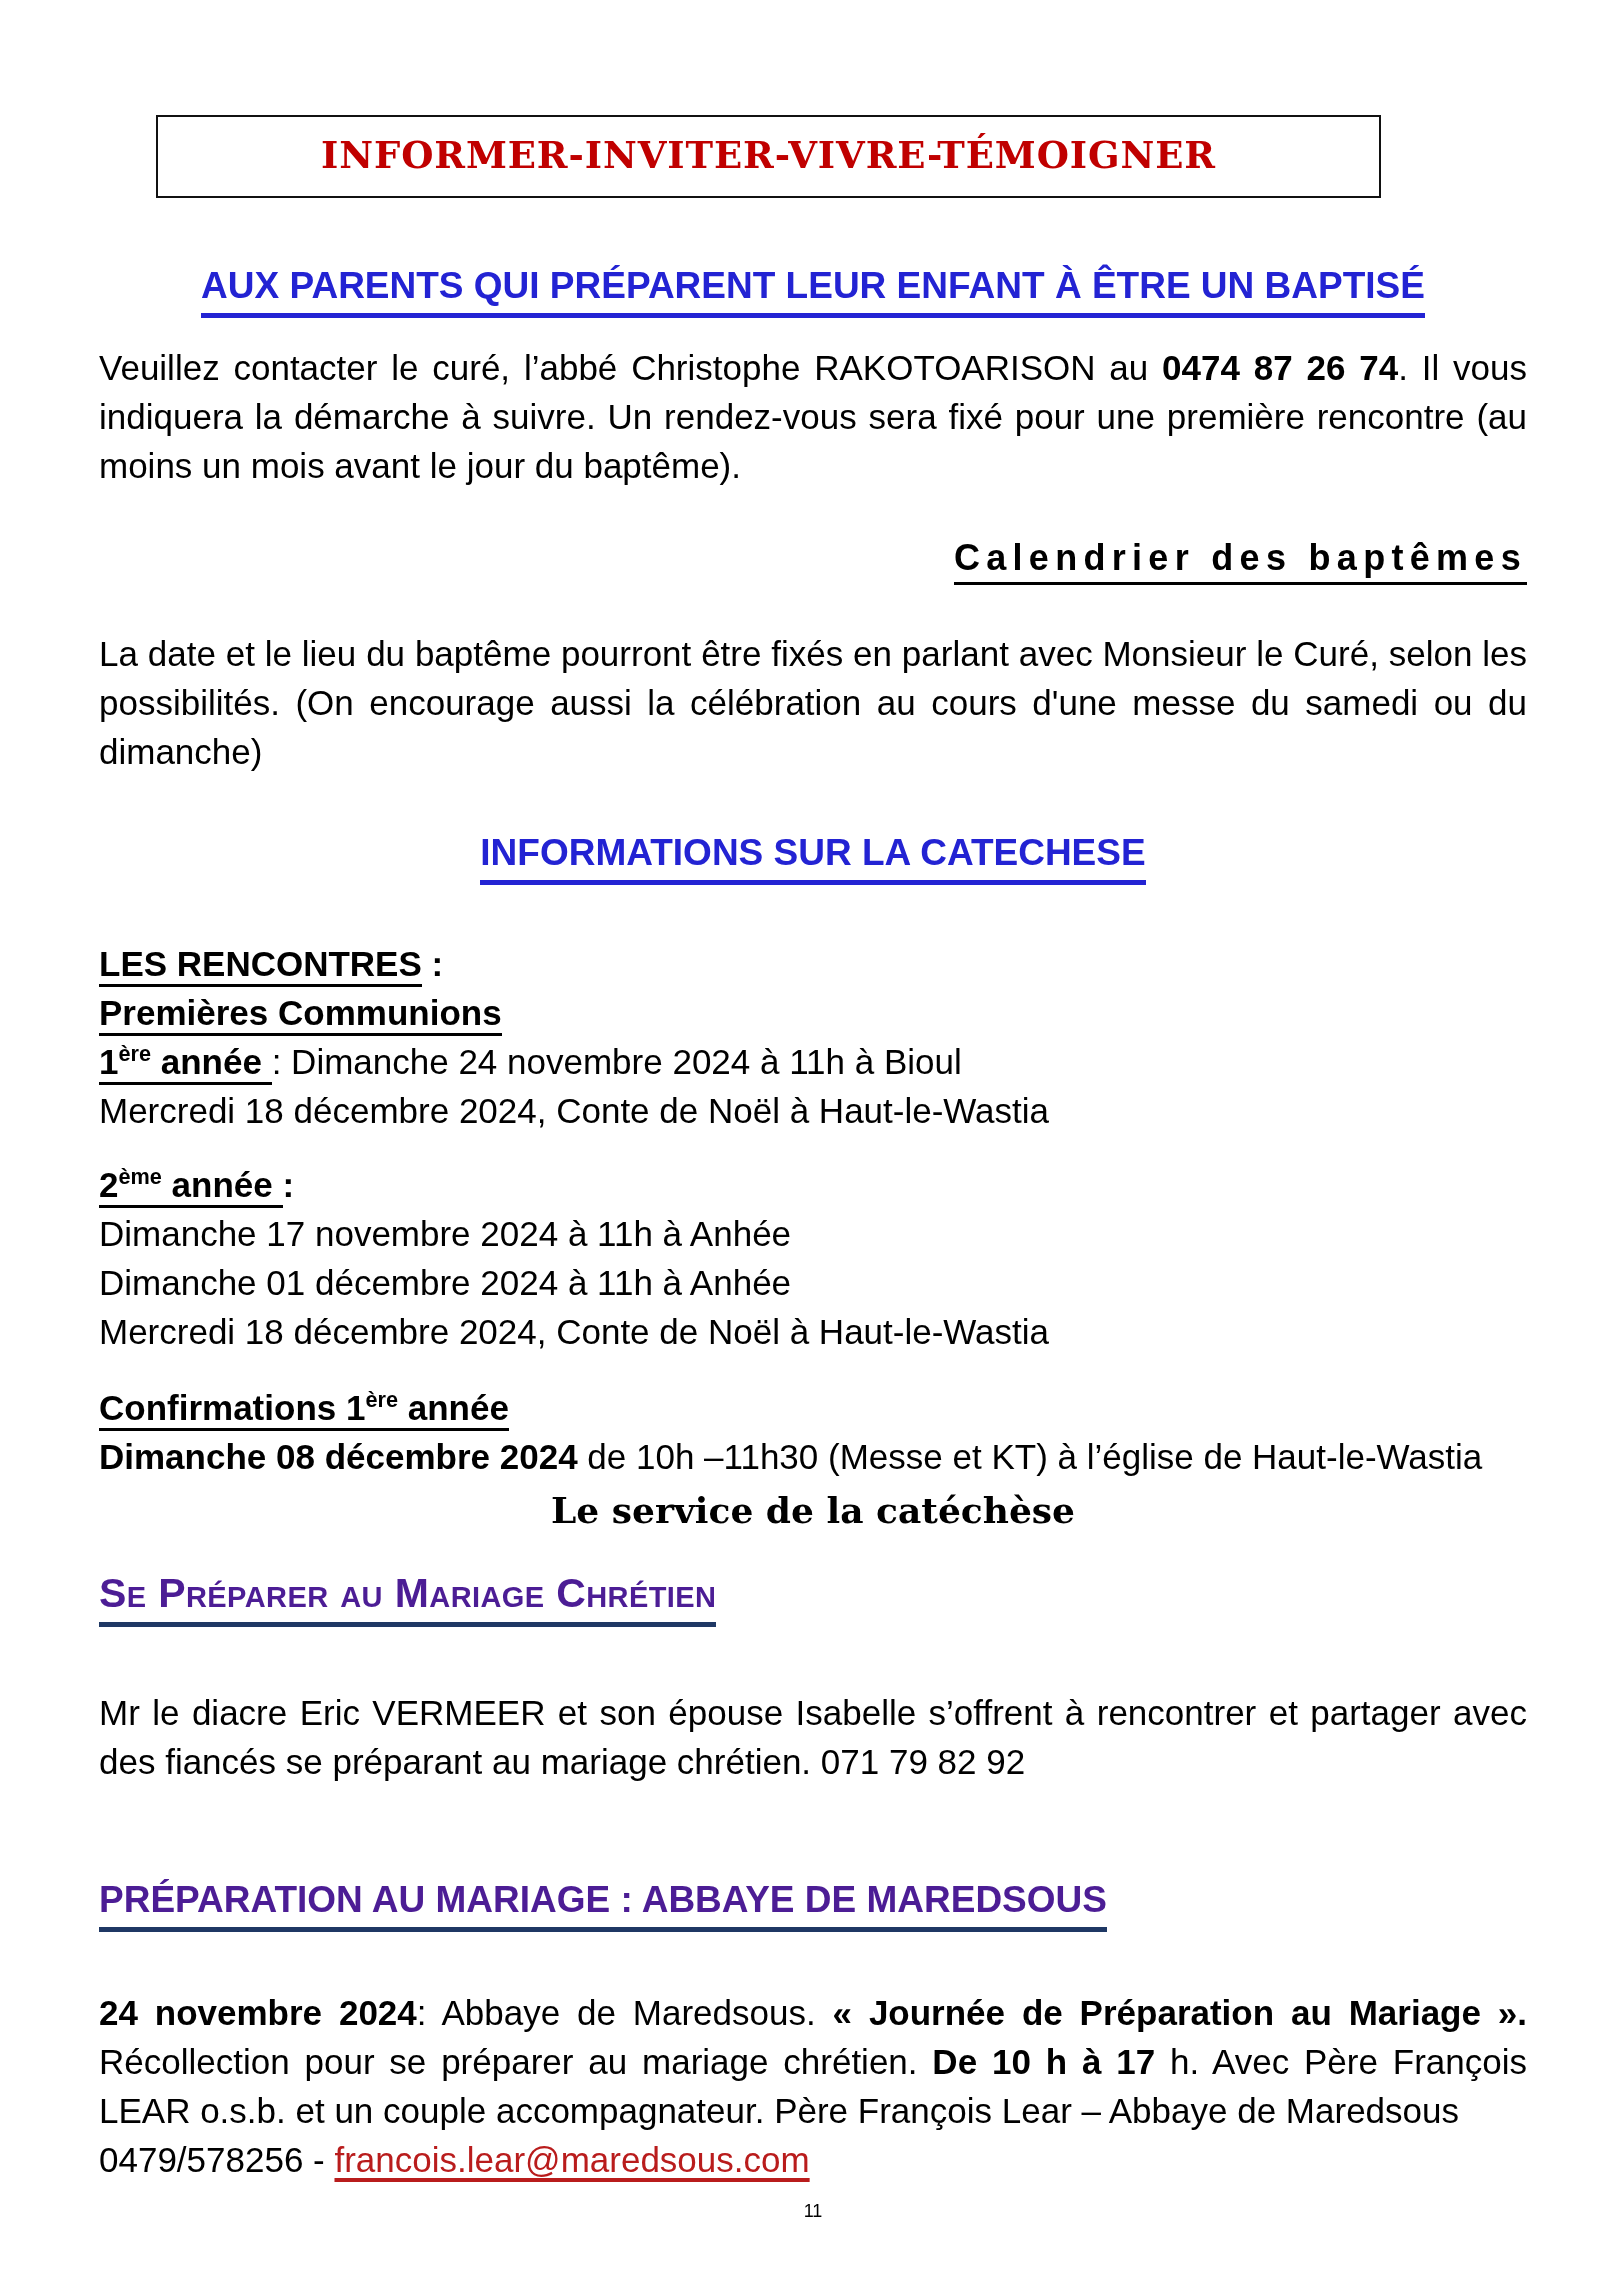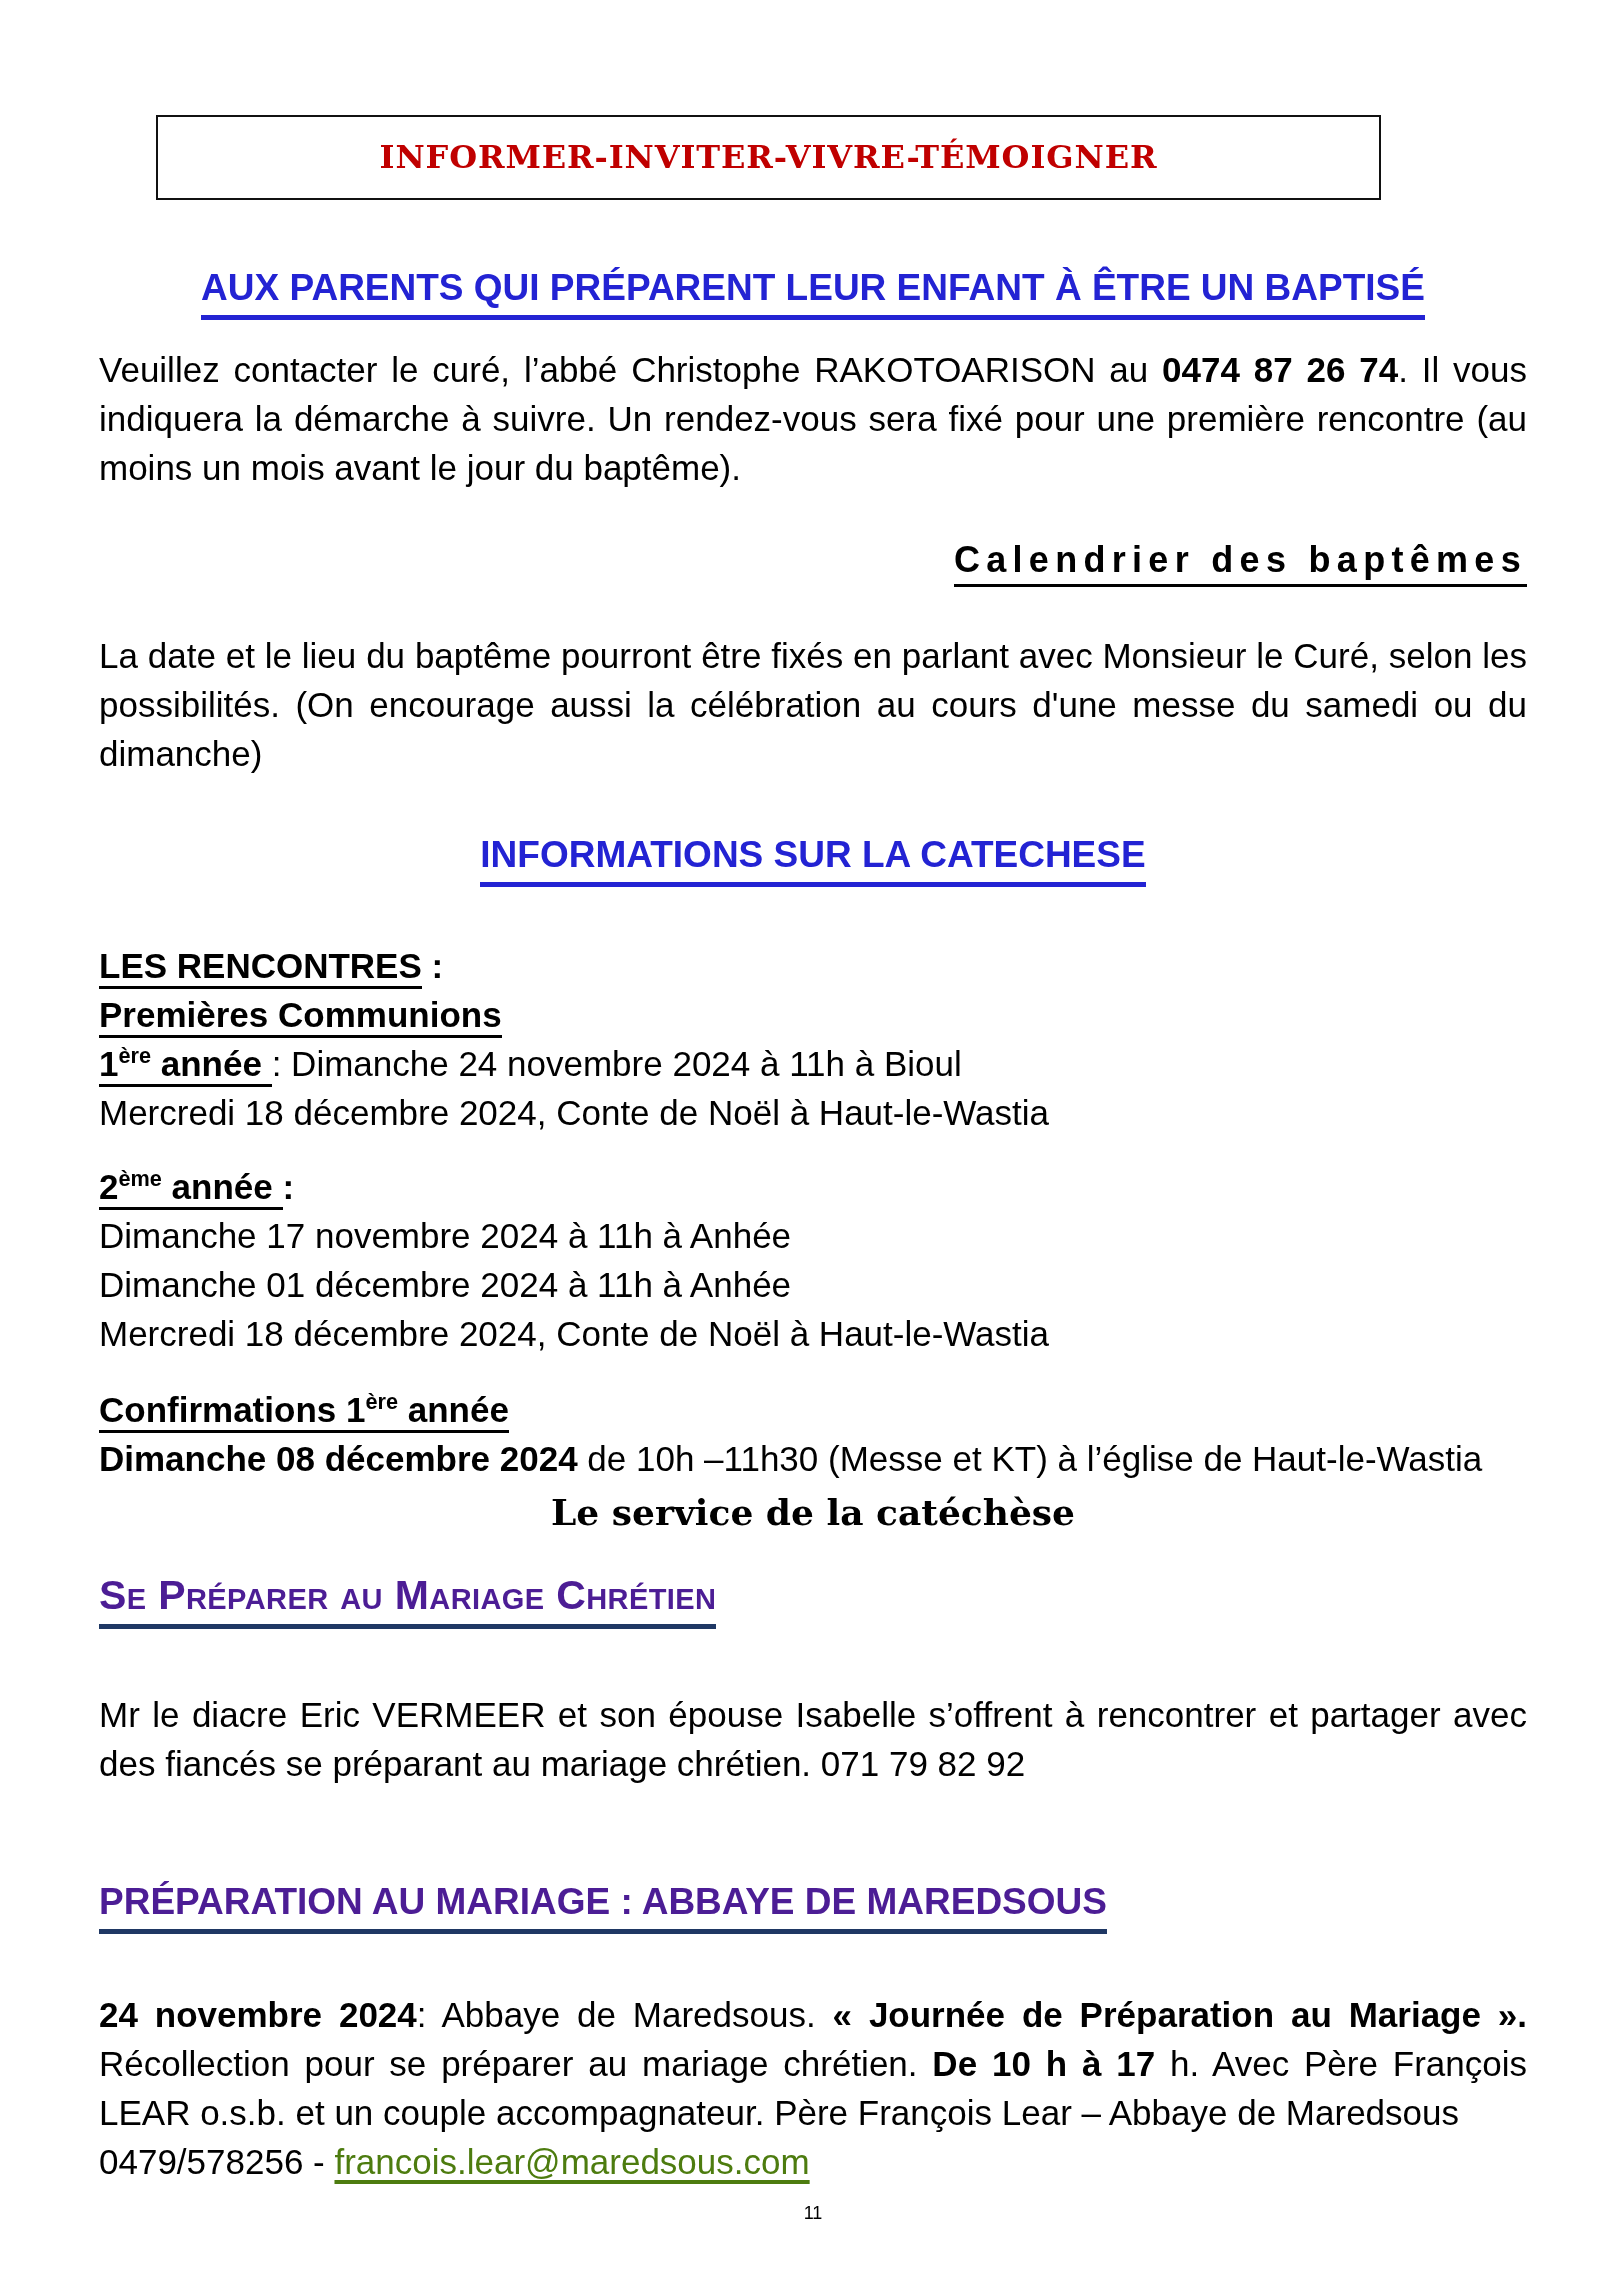--- a/index.html
+++ b/index.html
@@ -20,21 +20,21 @@
     box-sizing:border-box;
     width:1225px;
     margin-left:57px;
     border:2.7px solid #111111;
     text-align:center;
     padding:14.3px 0 16px 0;
   }
   .banner-title {
     font-family:"DejaVu Serif", serif;
     font-weight:bold;
-    font-size:32px;
+    font-size:37px;
     letter-spacing:0.9px;
     color:#c00000;
   }
   
   .h-blue {
     margin-top:63px;
     text-align:center;
     font-weight:bold;
     font-size:37px;
     color:#2323d3;
@@ -83,21 +83,21 @@
     display:inline-block;
     border-bottom:5.4px solid #1f3864;
     padding-bottom:3.6px;
   }
   .smallcaps { font-variant:small-caps; font-size:41px; letter-spacing:0.4px; }
   .vermeer { margin-top:61px; }
   .h-navy2 { margin-top:89px; font-size:37px; }
   .maredsous { margin-top:56px; }
   .contact-line { margin-top:0; }
   a.email {
-    color:#4d7c0f;
+    color:#b91c1c;
     text-decoration-thickness:3.6px;
     text-underline-offset:6.3px;
   }
   .pagenum {
     margin-top:10.7px;
     text-align:center;
     font-size:18px;
     line-height:32px;
   }
 </style>

